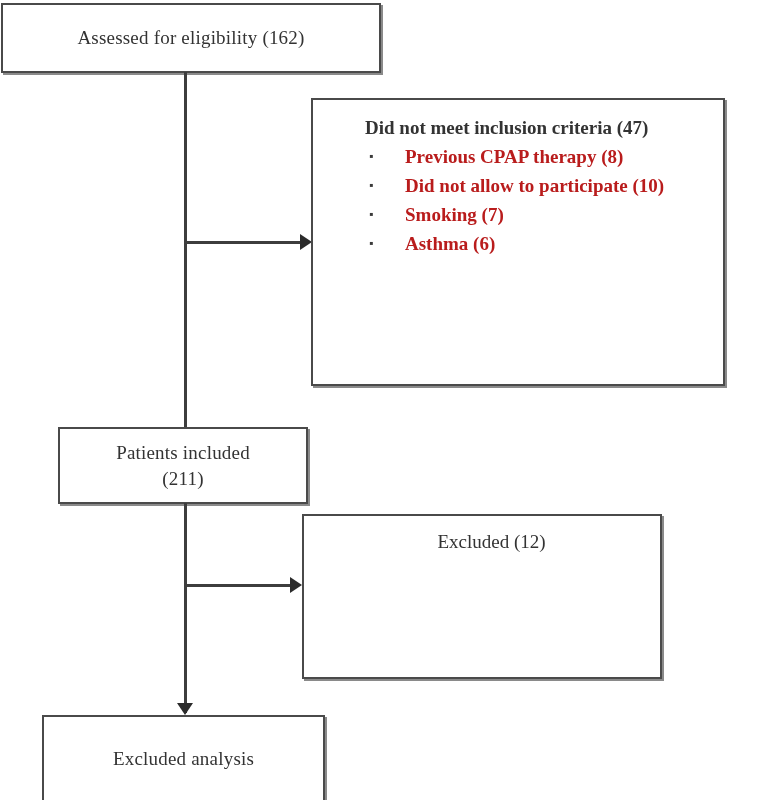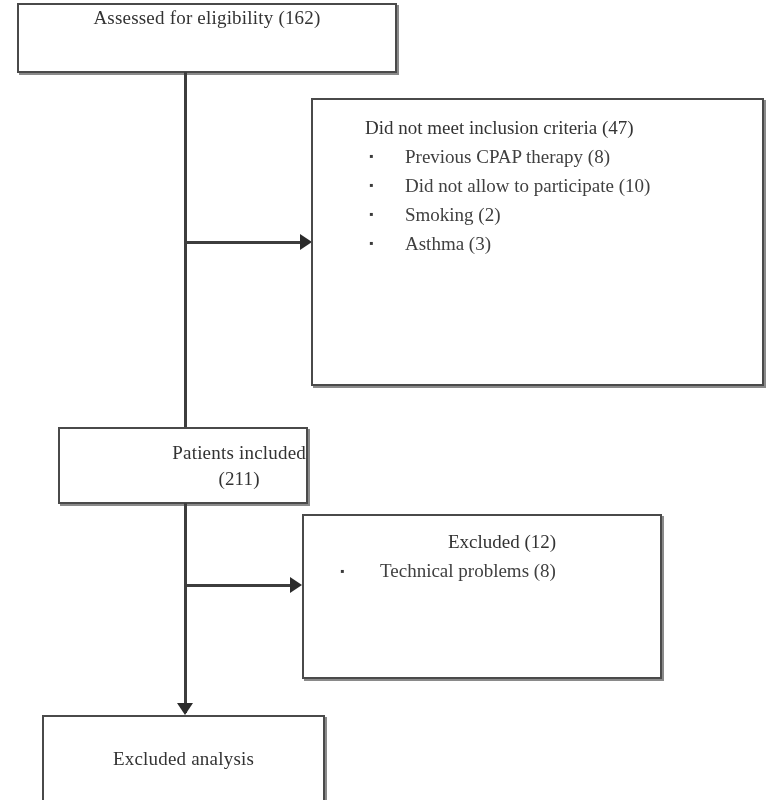--- a/index.html
+++ b/index.html
@@ -33,42 +33,43 @@
     font-size: 19px;
     line-height: 26px;
     color: #333333;
     letter-spacing: .2px;
   }
 
   
   #box-assessed {
     left: 1px;  top: 3px;
     width: 380px; height: 70px;
-    display: flex; justify-content: center; margin-left: 16px;
+    display: flex; align-items: center; justify-content: center;
   }
   #box-included {
     left: 58px; top: 427px;
     width: 250px; height: 77px;
-    display: flex; align-items: center; justify-content: flex-end;
+    display: flex; align-items: center; justify-content: center;
   }
   #box-completed {
     left: 42px; top: 715px;
     width: 283px; height: 88px;
     display: flex; align-items: center; justify-content: center;
   }
 
   #box-not-met {
     left: 311px; top: 98px;
-    width: 453px; height: 288px;
+    width: 414px; height: 288px;
     padding: 14px 10px 24px 52px;
+    font-weight: bold;
   }
   #box-excluded {
     left: 302px; top: 514px;
     width: 360px; height: 165px;
-    padding: 12px 10px 10px 32px;
+    padding: 12px 10px 10px 11px;
   }
 
   
   .list-heading {
     font-size: 19px;
     line-height: 28px;
     color: #333333;
     white-space: nowrap;
   }
   #box-excluded .list-heading {
@@ -77,21 +78,21 @@
   }
   ul.crit {
     list-style: none;
     margin: 0;
     padding: 0;
   }
   ul.crit li {
     position: relative;
     font-size: 19px;
     line-height: 29px;
-    color: #404040;
+    color: #b91c1c;
     padding-left: 40px;
   }
   #box-excluded ul.crit li {
     padding-left: 44px;
     line-height: 30px;
   }
   ul.crit li::before {
     content: "\25AA";
     position: absolute;
     left: 4px;
@@ -154,43 +155,42 @@
 
   <div class="vline" id="spine-1"></div>
   <div class="hline" id="branch-1"></div>
   <div class="arrow-right" id="arrowhead-1"></div>
 
   <div class="node" id="box-not-met">
     <div class="list-heading">Did not meet inclusion criteria  (47)</div>
     <ul class="crit">
       <li>Previous CPAP therapy (8)</li>
       <li>Did not allow to participate (10)</li>
-      <li>Smoking (2)</li>
-      <li>Asthma (3)</li>
+      <li>Smoking (7)</li>
+      <li>Asthma (6)</li>
     </ul>
   </div>
 
   <div class="vline" id="spine-2"></div>
 
   <div class="node" id="box-included">
     <div class="node-title">
       <div>Patients included</div>
       <div>(211)</div>
     </div>
   </div>
 
   <div class="vline" id="spine-3"></div>
   <div class="hline" id="branch-2"></div>
   <div class="arrow-right" id="arrowhead-2"></div>
   <div class="arrow-down" id="arrowhead-3"></div>
 
   <div class="node" id="box-excluded">
     <div class="list-heading">Excluded (12)</div>
     <ul class="crit">
-      <li>Technical problems (8)</li>
     </ul>
   </div>
 
   <div class="node" id="box-completed">
     <div class="node-title">
       <div>Excluded analysis</div>
     </div>
   </div>
 
 </div>

